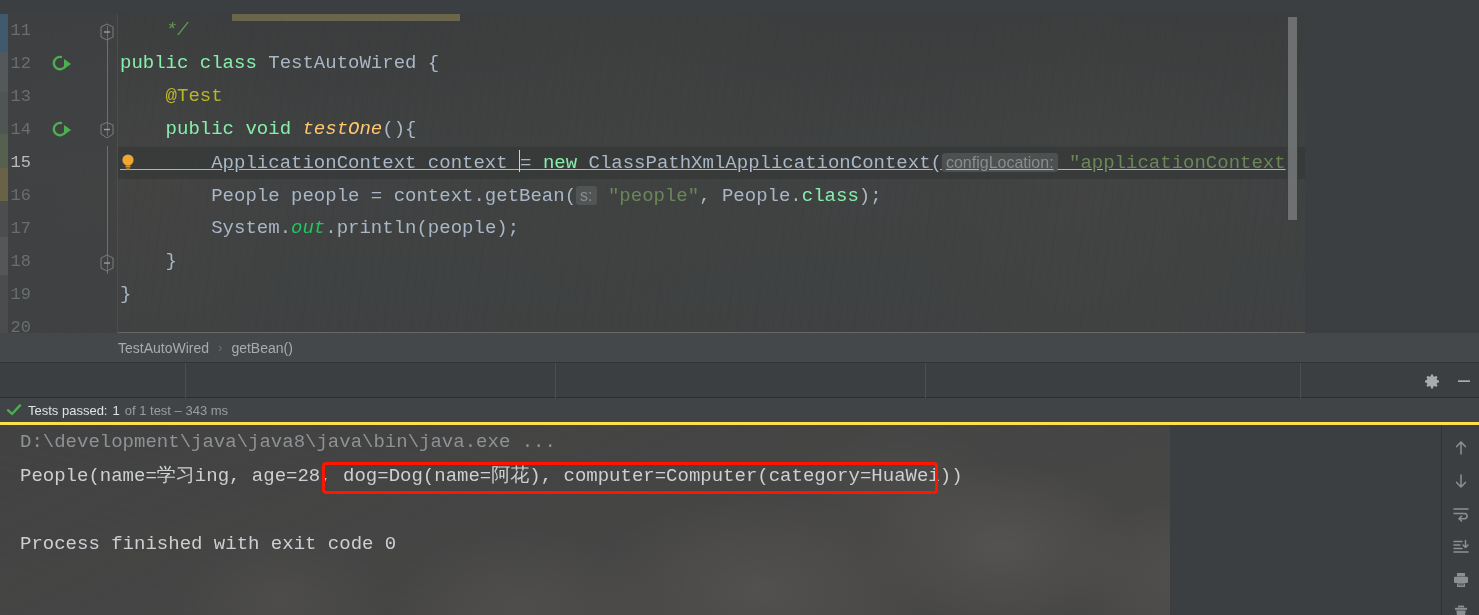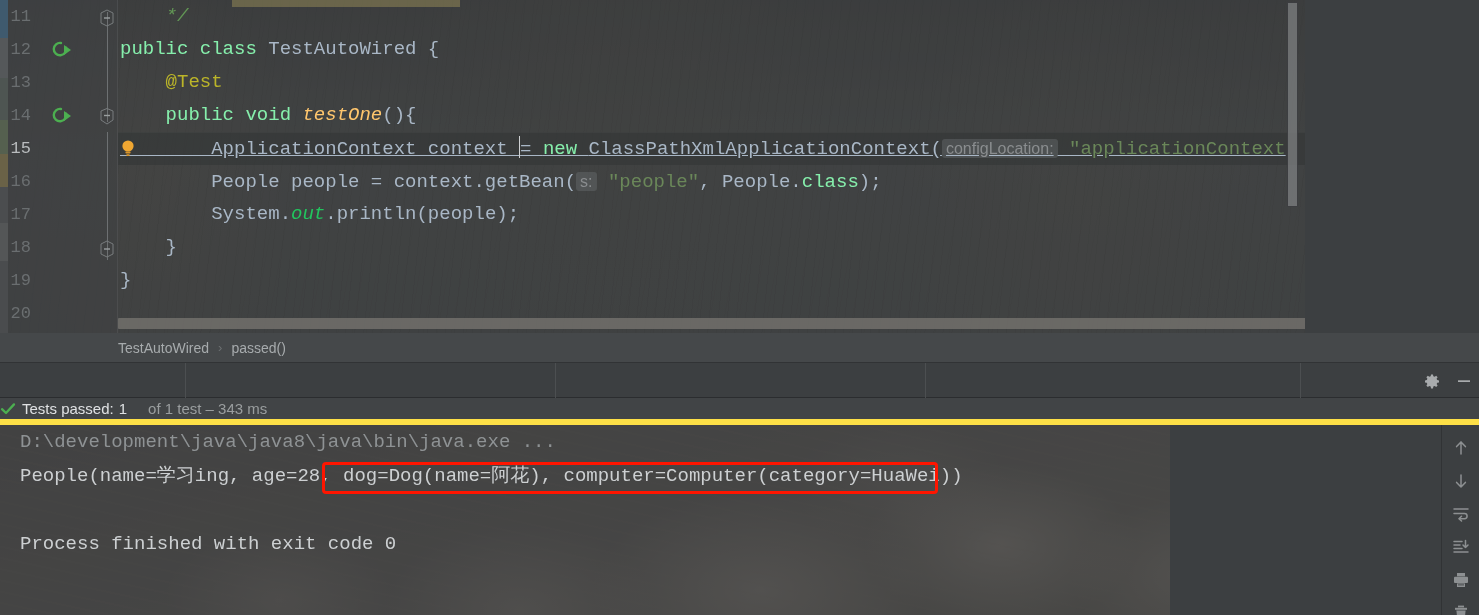--- a/index.html
+++ b/index.html
@@ -14,21 +14,21 @@
   #app {
     position: relative;
     width: 1479px;
     height: 615px;
     background: #3c3f41;
   }
 
   
   #editor {
     position: absolute;
-    left: 0; top: 0;
+    left: 0; top: 14px;
     width: 1305px; height: 333px;
     background: #454749;
     overflow: hidden;
   }
   
   #editor-bg {
     position: absolute; inset: 0;
     background:
       radial-gradient(ellipse 220px 300px at 150px 180px, rgba(90,80,70,.55), transparent 70%),
       radial-gradient(ellipse 300px 340px at 620px 120px, rgba(75,70,62,.5), transparent 72%),
@@ -171,23 +171,24 @@
     position:absolute; right:6px; top:0; height:35px;
     display:flex; align-items:center; gap:14px;
   }
   .ic-btn { width:18px; height:18px; opacity:.82; cursor:default; }
 
   
   #statusbar {
     position:absolute; left:0; top:398px; width:1479px; height:27px;
     background:#414446;
     display:flex; align-items:center;
-    font-size:15px;
+    padding-left:6px;
+    font-size:13px;
     z-index:6;
-    border-bottom:6px solid #fde047;
+    border-bottom:3px solid #fde047;
   }
   #statusbar .chk { margin-right:6px; display:inline-flex; }
   .st-strong { color:#dfe1e3; }
   .st-dim { color:#9a9e9f; }
 
   
   #console {
     position:absolute; left:0; top:425px; width:1170px; height:190px;
     background:#454749; overflow:hidden; z-index:6;
   }
@@ -349,21 +350,21 @@
     <div class="code" id="code-surface"><div class="cline"><span>    </span><span class="cmt">*/</span></div><div class="cline"><span class="kw">public class </span><span class="cls">TestAutoWired</span><span> {</span></div><div class="cline"><span>    </span><span class="anno">@Test</span></div><div class="cline"><span>    </span><span class="kw">public void </span><span class="meth">testOne</span><span>(){</span></div><div class="cline current"><span>        ApplicationContext context </span><span class="caret"></span><span>= </span><span class="kw">new </span><span>ClassPathXmlApplicationContext(</span><span class="hint">configLocation:</span><span> </span><span class="str">"applicationContext</span></div><div class="cline"><span>        People people = context.getBean(</span><span class="hint">s:</span><span> </span><span class="str">"people"</span><span>, People.</span><span class="kw">class</span><span>);</span></div><div class="cline"><span>        System.</span><span class="stat">out</span><span>.println(people);</span></div><div class="cline"><span>    }</span></div><div class="cline"><span>}</span></div><div class="cline"><span></span></div></div>
 
     <div class="hscroll-track"></div>
     <div class="hscroll"></div>
     <div class="vscroll"></div>
   </div>
 
   <div id="breadcrumb">
     <span>TestAutoWired</span>
     <span class="bc-sep">›</span>
-    <span>passed()</span>
+    <span>getBean()</span>
   </div>
 
   <div id="tabstrip">
     <div class="divider" style="left:185px;"></div>
     <div class="divider" style="left:555px;"></div>
     <div class="divider" style="left:925px;"></div>
     <div class="divider" style="left:1300px;"></div>
     <div class="tw-actions">
       <span class="ic-btn">
         <svg width="18" height="18" viewBox="0 0 18 18">
@@ -380,21 +381,21 @@
   </div>
 
   <div id="statusbar">
     <span class="chk">
       <svg width="16" height="16" viewBox="0 0 16 16">
           <path d="M2 8.2 L6 12 L14 3.4" fill="none" stroke="#4caf50" stroke-width="2.3" stroke-linecap="round" stroke-linejoin="round"></path>
         </svg>
     </span>
     <span class="st-strong">Tests passed:</span>
     <span class="st-strong" style="margin-left:5px;">1</span>
-    <span class="st-dim" style="margin-left:21px;">of 1 test – 343 ms</span>
+    <span class="st-dim" style="margin-left:5px;">of 1 test – 343 ms</span>
   </div>
 
   <div id="console">
     <div id="console-bg"></div>
     <div id="console-scrim"></div>
     <div class="cons-text" id="console-surface"><div class="crow"><span class="cmd">D:\development\java\java8\java\bin\java.exe ...</span></div><div class="crow"><span class="out">People(name=学习ing, age=28, dog=Dog(name=阿花), computer=Computer(category=HuaWei))</span></div><div class="crow"><span class="out"></span></div><div class="crow"><span class="out">Process finished with exit code 0</span></div></div>
     <div class="redbox" id="redbox" style="border-color: rgb(255, 21, 0); left: 321.851px; top: 37px; width: 616.299px; height: 32px;"></div>
   </div>
 
   <div id="console-toolbar">

